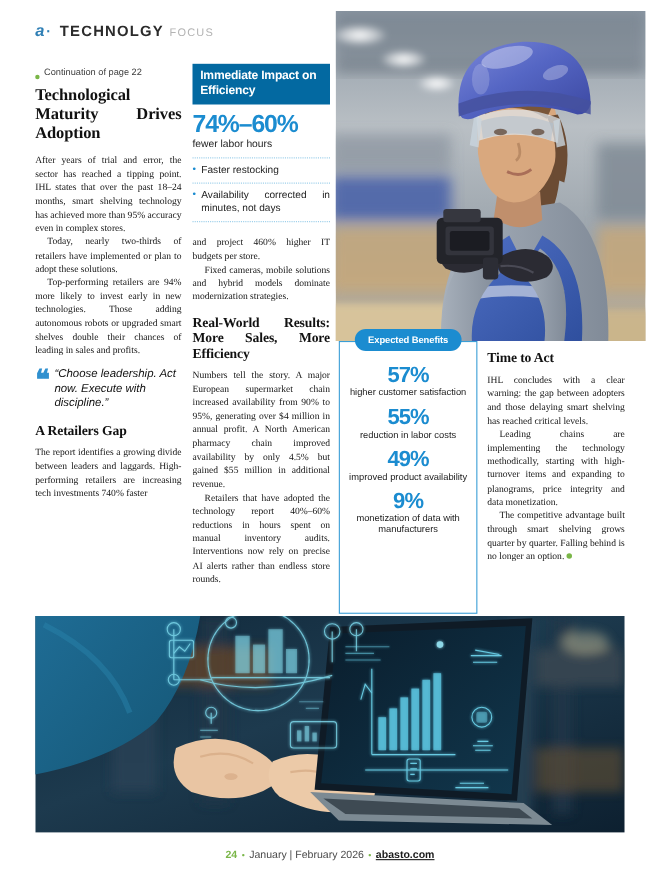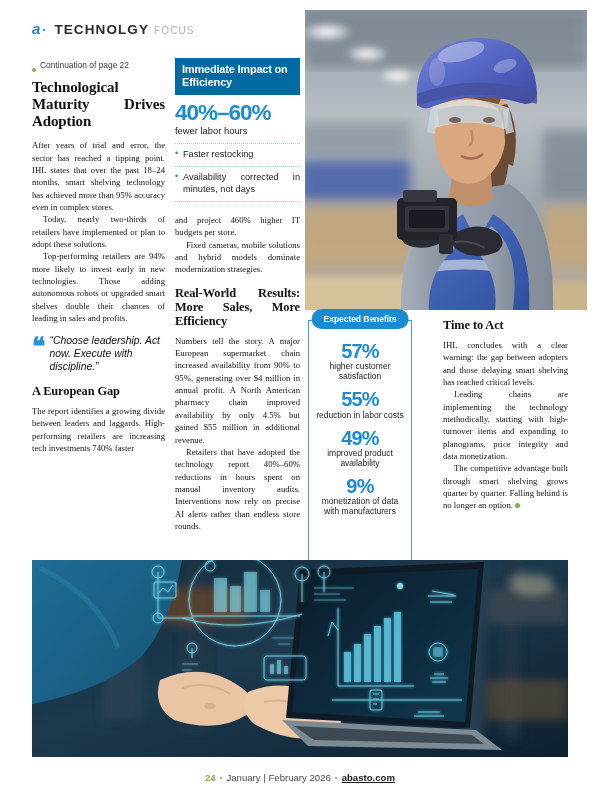--- a/index.html
+++ b/index.html
@@ -102,21 +102,21 @@
     font-family:"Liberation Sans", sans-serif; font-size:9.2px;
     color:#1c1c1c; line-height:1.26; text-align:justify;
     padding-left:8px; position:relative;
   }
   .bitem::before {
     content:"•"; position:absolute; left:0; top:-1px; color:#1b8cd0; font-size:9px;
   }
 
   
   .benefits {
-    position:absolute; left:308px; top:320px; width:104px; height:248px;
+    position:absolute; left:308px; top:310px; width:126px; height:248px;
     background:#fff; border:1.3px solid #3a9ed6;
   }
   .benefits .pill {
     position:absolute; left:50%; top:-12px; transform:translateX(-50%);
     background:#1b8cd0; color:#fff; border-radius:11px;
     font-family:"Liberation Sans", sans-serif; font-weight:700;
     font-size:8.6px; padding:5px 12px; white-space:nowrap;
     letter-spacing:-.1px;
   }
   .benefits .inner { padding:20px 7px 6px 7px; text-align:center; }
@@ -283,27 +283,27 @@
     <h1 class="headline">Technological Maturity Drives Adoption</h1>
     <p class="first">After years of trial and error, the sector has reached a tipping point. IHL states that over the past 18–24 months, smart shelving technology has achieved more than 95% accuracy even in complex stores.</p>
     <p>Today, nearly two-thirds of retailers have implemented or plan to adopt these solutions.</p>
     <p>Top-performing retailers are 94% more likely to invest early in new technologies. Those adding autonomous robots or upgraded smart shelves double their chances of leading in sales and profits.</p>
 
     <div class="pull">
       <span class="qm">❝</span>
       <span class="qtxt">“Choose leadership. Act now. Execute with discipline.”</span>
     </div>
 
-    <h2 class="sub">A European Gap</h2>
+    <h2 class="sub">A Retailers Gap</h2>
     <p class="first">The report identifies a growing divide between leaders and laggards. High-performing retailers are increasing tech investments 740% faster</p>
   </div>
 
   <div class="callout">
     <div class="cap">Immediate Impact on Efficiency</div>
-    <div class="big">40%–60%</div>
+    <div class="big">74%–60%</div>
     <div class="biglab">fewer labor hours</div>
     <div class="sep"></div>
     <div class="bitem">Faster restocking</div>
     <div class="sep"></div>
     <div class="bitem">Availability corrected in minutes, not days</div>
     <div class="sep"></div>
   </div>
 
   <div class="col col2">
     <p class="first">and project 460% higher IT budgets per store.</p>

